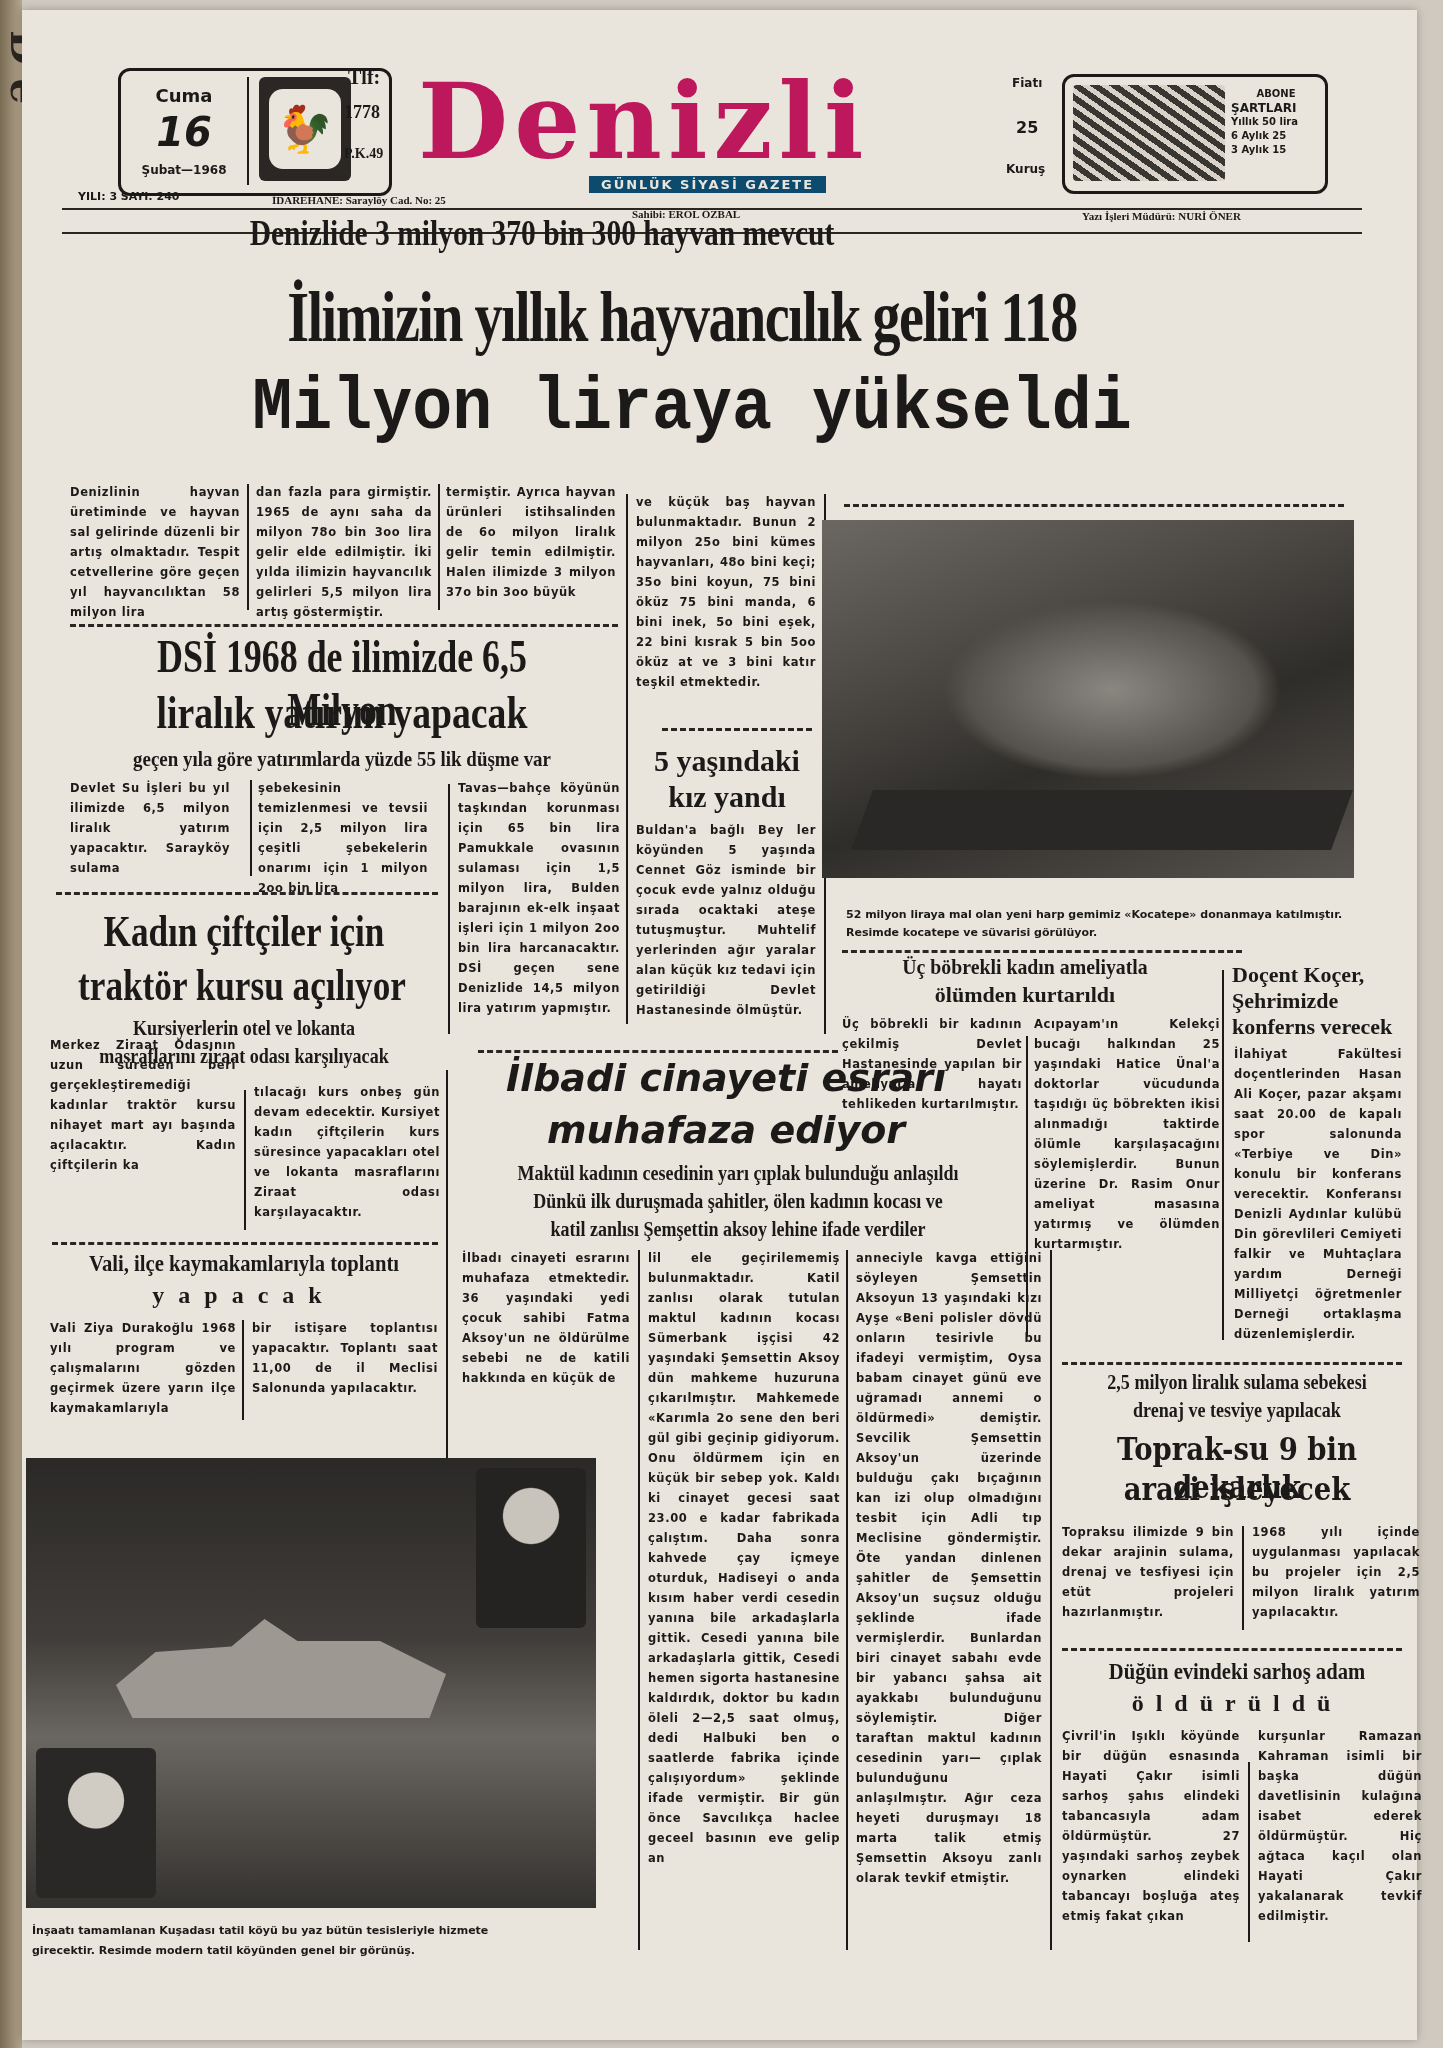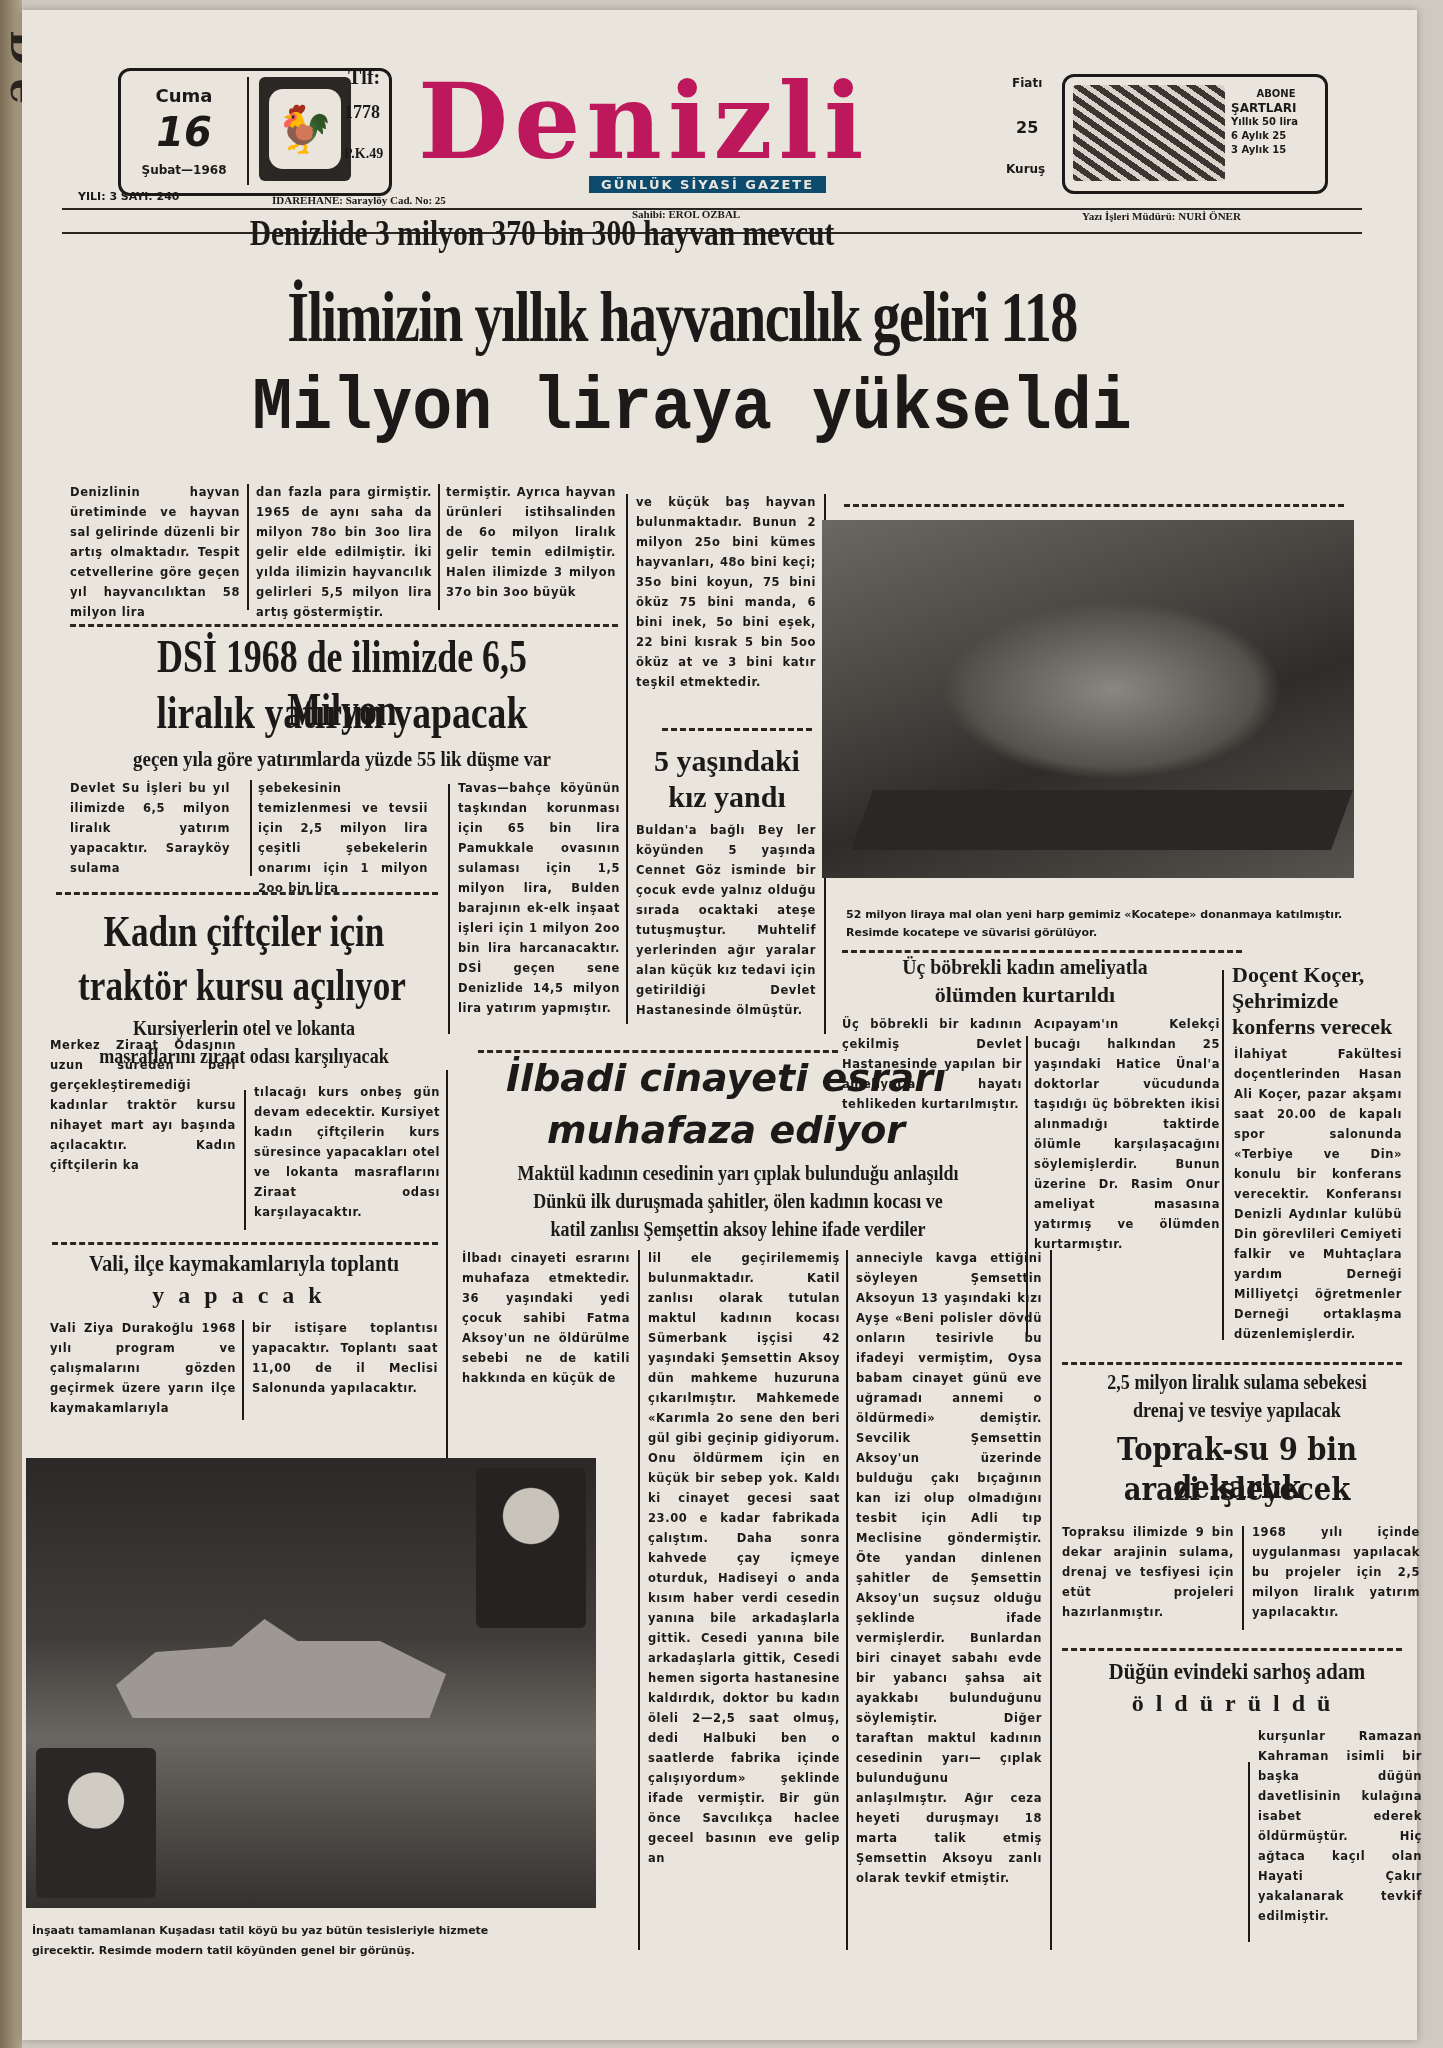--- a/index.html
+++ b/index.html
@@ -156,20 +156,21 @@
   <div class="abs center" style="left:1030px;top:1388px;width:370px;font:bold 21px 'Liberation Serif',serif;transform:scaleX(.86);transform-origin:center;">drenaj ve tesviye yapılacak</div>
   <div class="abs center" style="left:1020px;top:1420px;width:390px;font:bold 32px 'DejaVu Serif',serif;transform:scaleX(.86);transform-origin:center;">Toprak-su 9 bin dekarlık</div>
   <div class="abs center" style="left:1020px;top:1460px;width:390px;font:bold 32px 'DejaVu Serif',serif;transform:scaleX(.86);transform-origin:center;">arazi işleyecek</div>
   <div class="abs col" style="left:1040px;top:1512px;width:172px;">Topraksu ilimizde 9 bin dekar arajinin sulama, drenaj ve tesfiyesi için etüt projeleri hazırlanmıştır.</div>
   <div class="rule" style="left:1220px;top:1516px;height:104px;"></div>
   <div class="abs col" style="left:1230px;top:1512px;width:168px;">1968 yılı içinde uygulanması yapılacak bu projeler için 2,5 milyon liralık yatırım yapılacaktır.</div>
 
   <div class="dash" style="left:1040px;top:1638px;width:340px;"></div>
   <div class="abs center" style="left:1030px;top:1648px;width:370px;font:bold 24px 'Liberation Serif',serif;transform:scaleX(.86);transform-origin:center;">Düğün evindeki sarhoş adam</div>
   <div class="abs center" style="left:1030px;top:1680px;width:370px;font:bold 24px 'Liberation Serif',serif;letter-spacing:12px;">öldürüldü</div>
+  <div class="abs col" style="left:1040px;top:1716px;width:178px;">Çivril'in Işıklı köyünde bir düğün esnasında Hayati Çakır isimli sarhoş şahıs elindeki tabancasıyla adam öldürmüştür. 27 yaşındaki sarhoş zeybek oynarken elindeki tabancayı boşluğa ateş etmiş fakat çıkan</div>
   <div class="rule" style="left:1226px;top:1752px;height:180px;"></div>
   <div class="abs col" style="left:1236px;top:1716px;width:164px;">kurşunlar Ramazan Kahraman isimli bir başka düğün davetlisinin kulağına isabet ederek öldürmüştür. Hiç ağtaca kaçıl olan Hayati Çakır yakalanarak tevkif edilmiştir.</div>
 
   <div class="photo" style="left:4px;top:1448px;width:570px;height:450px;background:linear-gradient(180deg,#2b2927 0%,#403d3a 40%,#6a6661 62%,#34322f 100%);">
     <div class="abs" style="left:90px;top:150px;width:330px;height:110px;background:#9d9891;clip-path:polygon(0 70%,12% 40%,35% 35%,45% 10%,55% 30%,80% 30%,100% 60%,95% 100%,5% 100%);"></div>
     <div class="abs" style="left:450px;top:10px;width:110px;height:160px;background:radial-gradient(circle at 50% 30%,#c8c3bb 0 22%,#252321 23% 100%);border-radius:6px;"></div>
     <div class="abs" style="left:10px;top:290px;width:120px;height:150px;background:radial-gradient(circle at 50% 35%,#d0cbc3 0 24%,#2a2826 25% 100%);border-radius:6px;"></div>
   </div>
   <div class="abs caption" style="left:10px;top:1912px;width:620px;">İnşaatı tamamlanan Kuşadası tatil köyü bu yaz bütün tesisleriyle hizmete</div>
   <div class="abs caption" style="left:10px;top:1932px;width:620px;">girecektir. Resimde modern tatil köyünden genel bir görünüş.</div>

